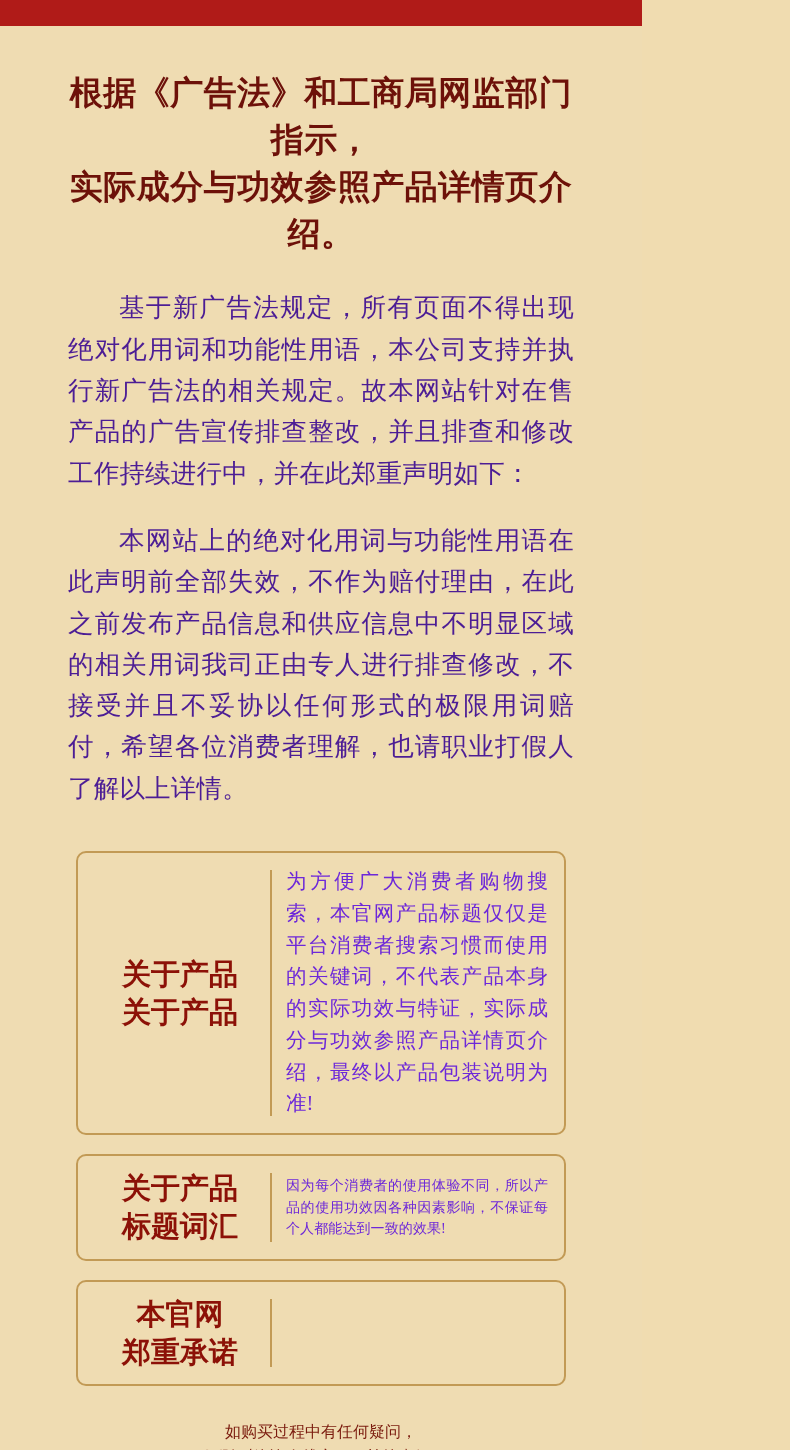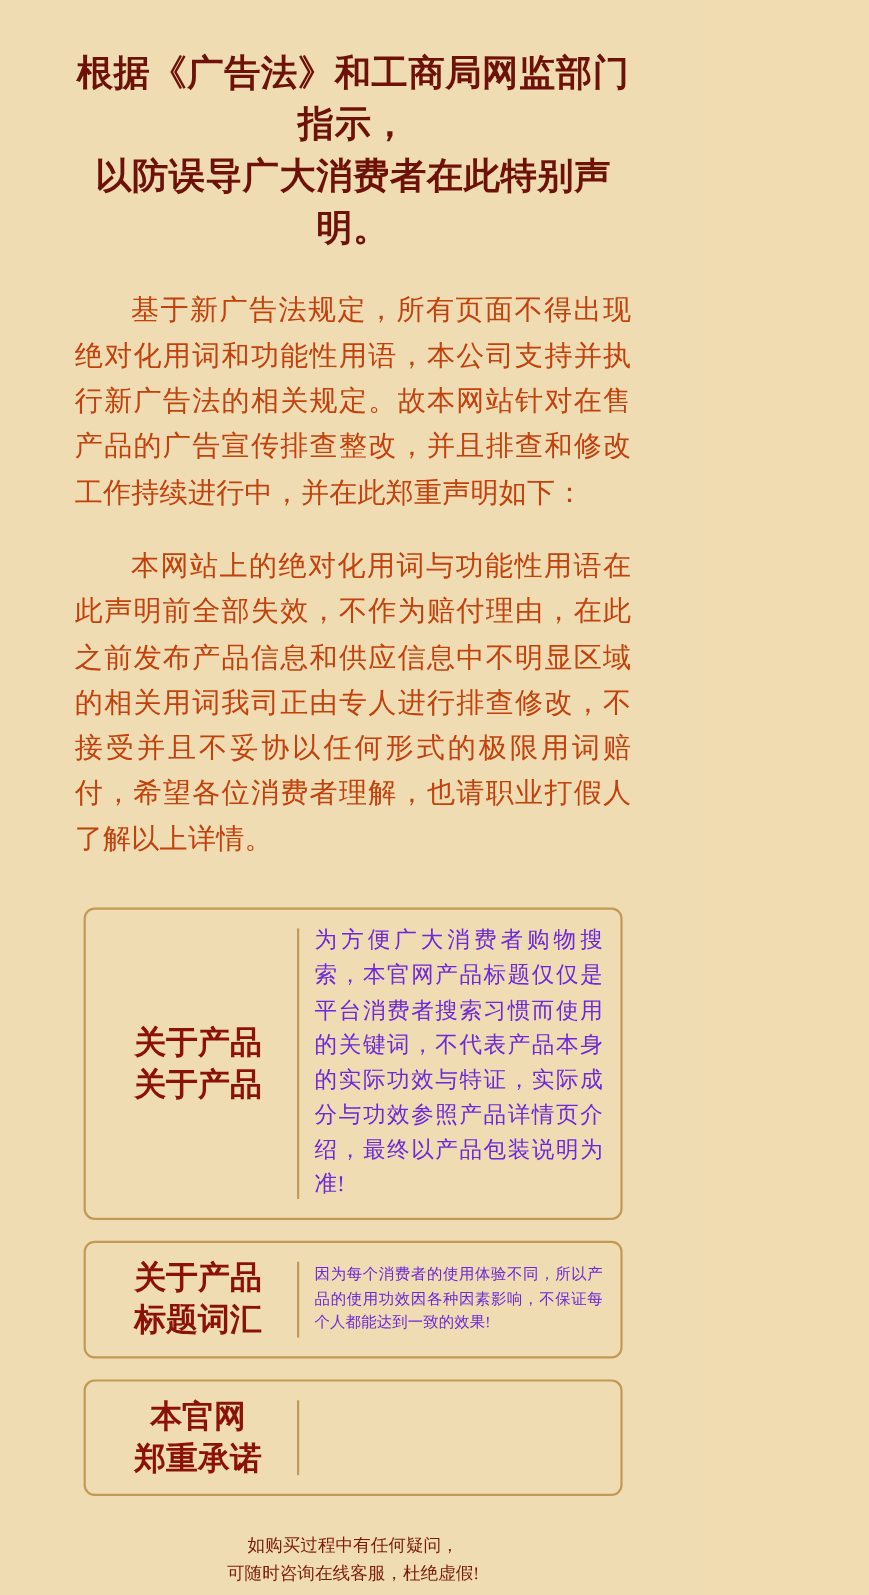--- a/index.html
+++ b/index.html
@@ -14,20 +14,21 @@
     color: #7a1810;
     overflow: hidden;
   }
   .page {
     position: relative;
     width: 642px;
     height: 1450px;
     box-sizing: border-box;
     background: #efdcb2;
     display: flex;
+    flex-direction: column;
   }
   .bar-top {
     height: 26px;
     background: #b01b18;
     flex: 0 0 auto;
   }
   .bar-bottom {
     height: 26px;
     background: #b01b18;
     flex: 0 0 auto;
@@ -45,21 +46,21 @@
     color: #6d1109;
     letter-spacing: 0.5px;
     margin: 0 0 6px 0;
   }
   .headline .l2 {
     display: block;
   }
   .para {
     font-size: 25.5px;
     line-height: 1.62;
-    color: #c2410c;
+    color: #4c1d95;
     text-indent: 2em;
     margin: 26px 4px 0 4px;
     text-align: justify;
     letter-spacing: 0.2px;
   }
   .para.first {
     margin-top: 30px;
   }
   .cards {
     margin: 42px 12px 0 12px;
@@ -122,21 +123,21 @@
 <body>
 
 <div class="page">
 
   <div class="bar-top"></div>
 
   <div class="content">
 
     <h1 class="headline">
       <span class="l1">根据《广告法》和工商局网监部门指示，</span>
-      <span class="l2">以防误导广大消费者在此特别声明。</span>
+      <span class="l2">实际成分与功效参照产品详情页介绍。</span>
     </h1>
 
     <p class="para first">基于新广告法规定，所有页面不得出现绝对化用词和功能性用语，本公司支持并执行新广告法的相关规定。故本网站针对在售产品的广告宣传排查整改，并且排查和修改工作持续进行中，并在此郑重声明如下：</p>
     <p class="para">本网站上的绝对化用词与功能性用语在此声明前全部失效，不作为赔付理由，在此之前发布产品信息和供应信息中不明显区域的相关用词我司正由专人进行排查修改，不接受并且不妥协以任何形式的极限用词赔付，希望各位消费者理解，也请职业打假人了解以上详情。</p>
 
     <div class="cards">
 
       <div class="card card-1">
         <div class="card-title">
           <span>关于产品</span>

